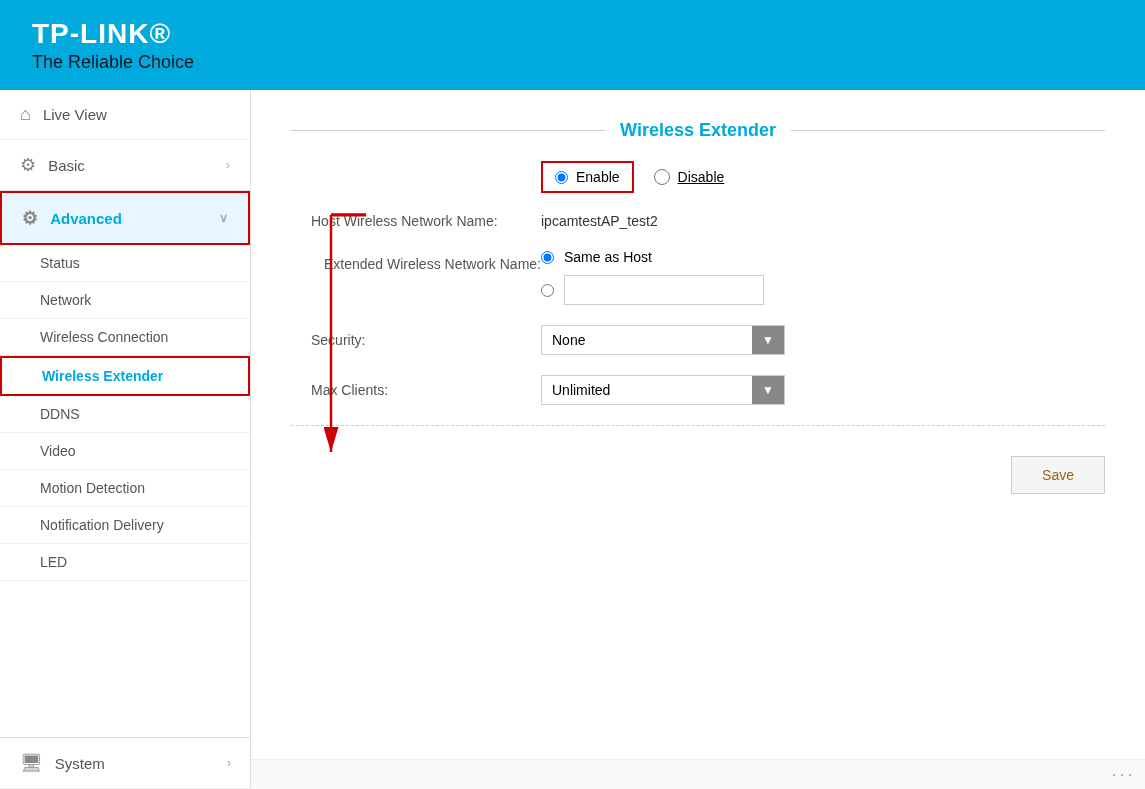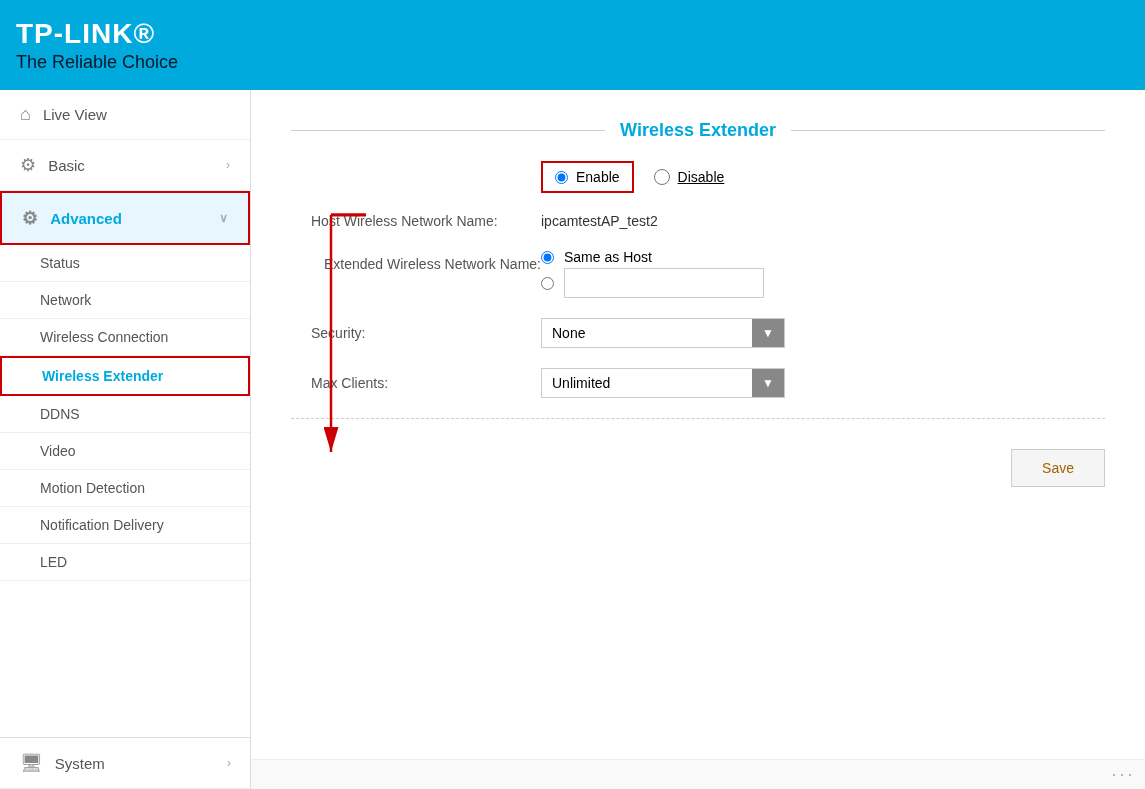--- a/index.html
+++ b/index.html
@@ -4,21 +4,21 @@
   <style>
     * { margin: 0; padding: 0; box-sizing: border-box; }
     body { font-family: Arial, sans-serif; font-size: 14px; background: #f0f0f0; width: 1145px; height: 789px; overflow: hidden; }
 
     
     .header {
       background: #00aadd;
       height: 90px;
       display: flex;
       align-items: center;
-      padding: 0 16px;
+      padding: 0 32px;
     }
     .logo-text {
       color: white;
       font-size: 28px;
       font-weight: bold;
       letter-spacing: 1px;
     }
     .logo-sub {
       color: #0f172a;
       font-size: 18px;
@@ -136,21 +136,21 @@
     }
 
     .host-name {
       color: #333;
       font-size: 14px;
     }
 
     .extended-name-col {
       display: flex;
       flex-direction: column;
-      gap: 3px;
+      gap: 10px;
     }
     .extended-name-row {
       display: flex;
       align-items: center;
       gap: 10px;
     }
 
     .text-input {
       border: 1px solid #ccc;
       padding: 6px 10px;

